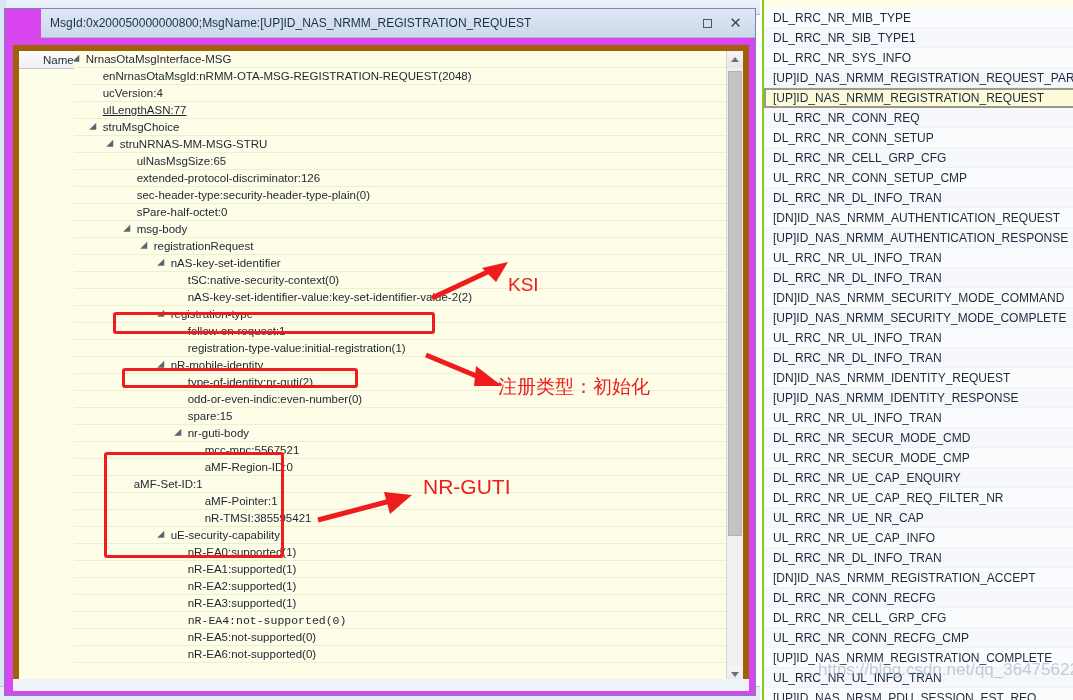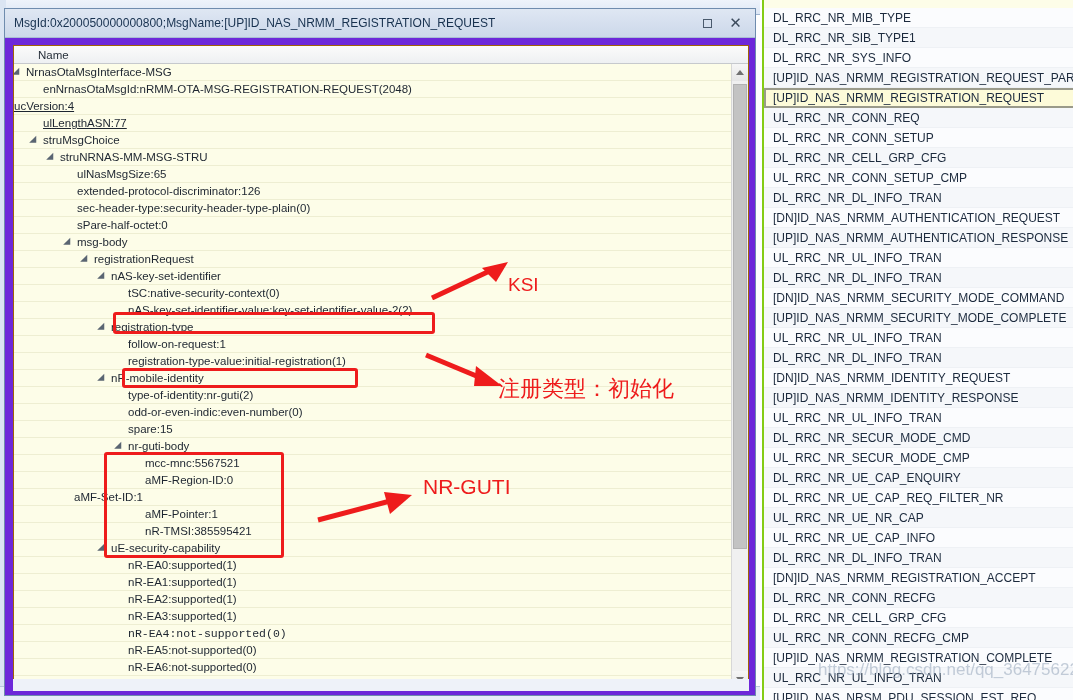--- a/index.html
+++ b/index.html
@@ -20,23 +20,24 @@
     background:#dbe5f3;
   }
   #bg-behind-bottom{
     position:absolute;left:0;top:686px;width:760px;height:14px;
     background:#e8eef8;border-top:1px solid #b9c8dd;
   }
 
   
   #msg-window{
     position:absolute;left:4px;top:8px;width:752px;height:688px;
-    background:#6d28d9;
+    background:#d946ef;
     border:1px solid #6f8cae;
     box-sizing:border-box;
+    padding-left:36px;
   }
   #title-bar{
     position:relative;height:28px;
     background:linear-gradient(#dfe7f3,#ccd8ea);
     border-bottom:1px solid #a9bcd4;
     display:flex;align-items:center;
   }
   #title-text{
     font-size:12px;color:#17314f;margin-left:9px;
     white-space:nowrap;overflow:hidden;
@@ -46,22 +47,22 @@
     display:flex;align-items:center;justify-content:center;
     font-size:13px;color:#3b4a5c;cursor:default;
   }
   #btn-maximize{right:38px;}
   #btn-close{right:10px;font-size:15px;}
   .sq{width:9px;height:9px;border:1.6px solid #4a5a6d;box-sizing:border-box;}
 
   
   #tree-outer{
     position:absolute;left:8px;top:36px;width:736px;height:644px;
-    background:#fdfde8;border:1px solid #a16207;box-sizing:border-box;
-    display:flex;flex-direction:column;
+    background:#fdfde8;border:6px solid #a16207;box-sizing:border-box;
+    display:flex;
   }
   #col-header{
     height:18px;flex:0 0 18px;
     background:linear-gradient(#fbfbfb,#eef0f2);
     border-bottom:1px solid #c6c9cd;
     display:flex;align-items:center;
     font-size:11.5px;color:#27303b;
     padding-left:24px;box-sizing:border-box;
   }
   #tree-body{
@@ -180,21 +181,21 @@
     </div>
     <div class="win-btn" id="btn-close">✕</div>
   </div>
 
   <div id="tree-outer">
     <div id="col-header">Name</div>
     <div id="tree-body">
       <div id="rows">
           <div class="row"><span class="tw" style="left: 1px;"></span><span class="lbl" style="margin-left: 12px;">NrnasOtaMsgInterface-MSG</span></div>
           <div class="row"><span class="lbl" style="margin-left: 29px;">enNrnasOtaMsgId:nRMM-OTA-MSG-REGISTRATION-REQUEST(2048)</span></div>
-          <div class="row"><span class="lbl" style=" text-decoration: underline;">ucVersion:4</span></div>
+          <div class="row"><span class="lbl" style="margin-left: 29px;">ucVersion:4</span></div>
           <div class="row"><span class="lbl" style="margin-left: 29px; text-decoration: underline;">ulLengthASN:77</span></div>
           <div class="row"><span class="tw" style="left: 18px;"></span><span class="lbl" style="margin-left: 29px;">struMsgChoice</span></div>
           <div class="row"><span class="tw" style="left: 35px;"></span><span class="lbl" style="margin-left: 46px;">struNRNAS-MM-MSG-STRU</span></div>
           <div class="row"><span class="lbl" style="margin-left: 63px;">ulNasMsgSize:65</span></div>
           <div class="row"><span class="lbl" style="margin-left: 63px;">extended-protocol-discriminator:126</span></div>
           <div class="row"><span class="lbl" style="margin-left: 63px;">sec-header-type:security-header-type-plain(0)</span></div>
           <div class="row"><span class="lbl" style="margin-left: 63px;">sPare-half-octet:0</span></div>
           <div class="row"><span class="tw" style="left: 52px;"></span><span class="lbl" style="margin-left: 63px;">msg-body</span></div>
           <div class="row"><span class="tw" style="left: 69px;"></span><span class="lbl" style="margin-left: 80px;">registrationRequest</span></div>
           <div class="row"><span class="tw" style="left: 86px;"></span><span class="lbl" style="margin-left: 97px;">nAS-key-set-identifier</span></div>
@@ -252,21 +253,21 @@
 
   <svg class="arrow-svg" style="left:316px;top:490px;" width="100" height="34" viewBox="0 0 100 34">
     <path d="M2 30 L78 10" stroke="#ee1c1c" stroke-width="5" fill="none"></path>
     <path d="M96 5 L68 2 L74 24 Z" fill="#ee1c1c"></path>
   </svg>
 
 <div class="anno-box" style="left: 113px; top: 312px; width: 322px; height: 22px; border-color: rgb(238, 28, 28);"></div>
     <div class="anno-box" style="left: 122px; top: 368px; width: 236px; height: 20px; border-color: rgb(238, 28, 28);"></div>
     <div class="anno-box" style="left: 104px; top: 452px; width: 180px; height: 106px; border-color: rgb(238, 28, 28);"></div>
     <div class="anno-text" style="left: 508px; top: 274px; font-size: 19px; color: rgb(238, 28, 28);">KSI</div>
-    <div class="anno-text" style="left: 498px; top: 374px; font-size: 22px; color: rgb(238, 28, 28);">注册类型：初始化</div>
+    <div class="anno-text" style="left: 498px; top: 374px; font-size: 19px; color: rgb(238, 28, 28);">注册类型：初始化</div>
     <div class="anno-text" style="left: 423px; top: 475px; font-size: 21px; color: rgb(238, 28, 28);">NR-GUTI</div>
   </div>
 
 <div id="right-panel">
   <div id="right-left-edge"></div>
   <div id="right-top-strip"></div>
   <div id="right-rows">
       <div class="r-row">DL_RRC_NR_MIB_TYPE</div>
       <div class="r-row alt">DL_RRC_NR_SIB_TYPE1</div>
       <div class="r-row">DL_RRC_NR_SYS_INFO</div>

